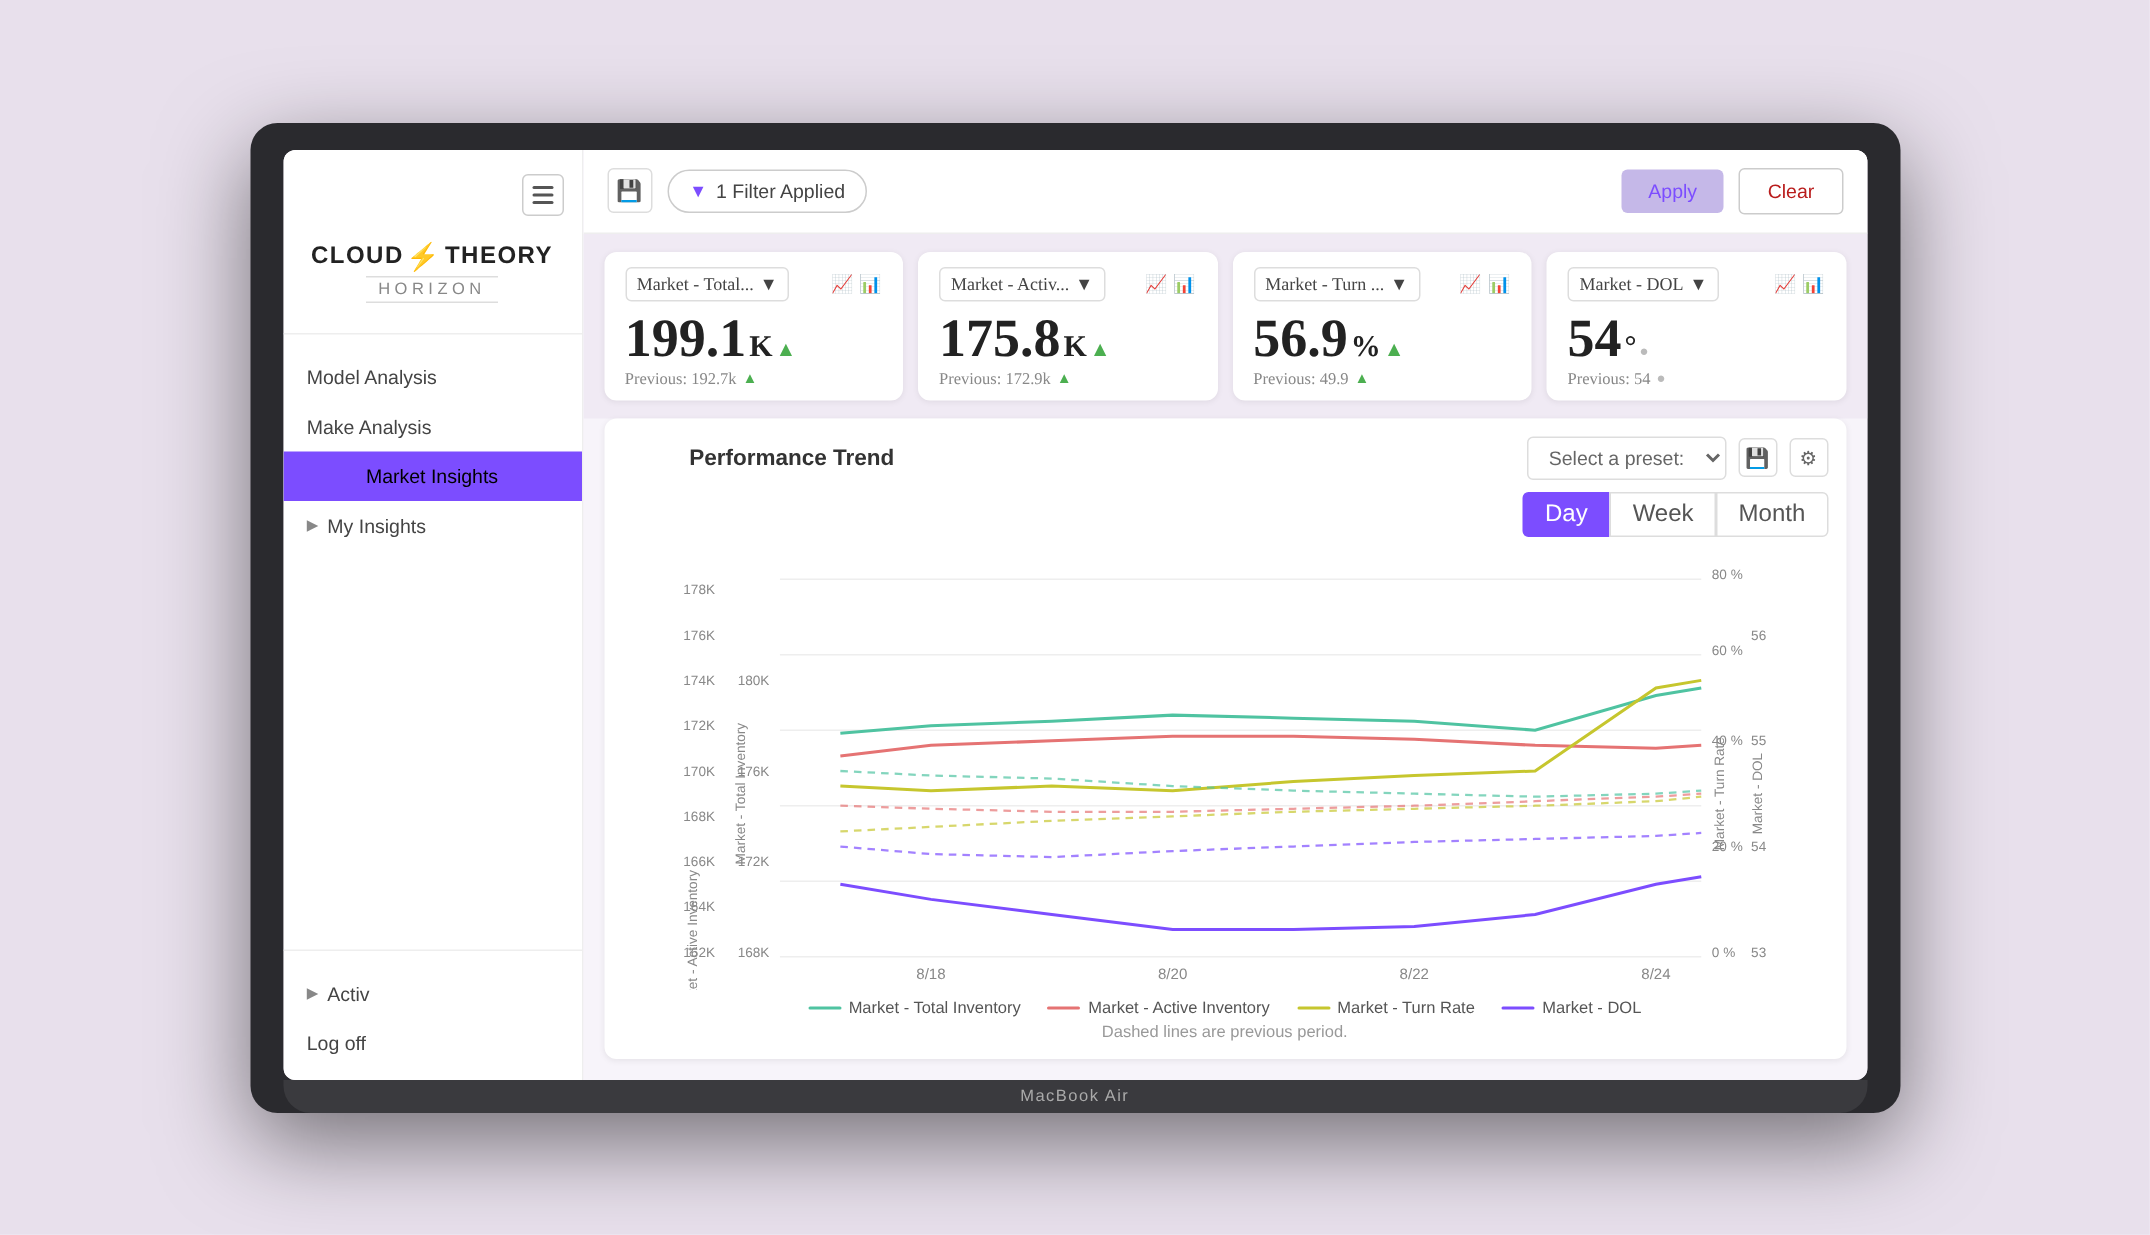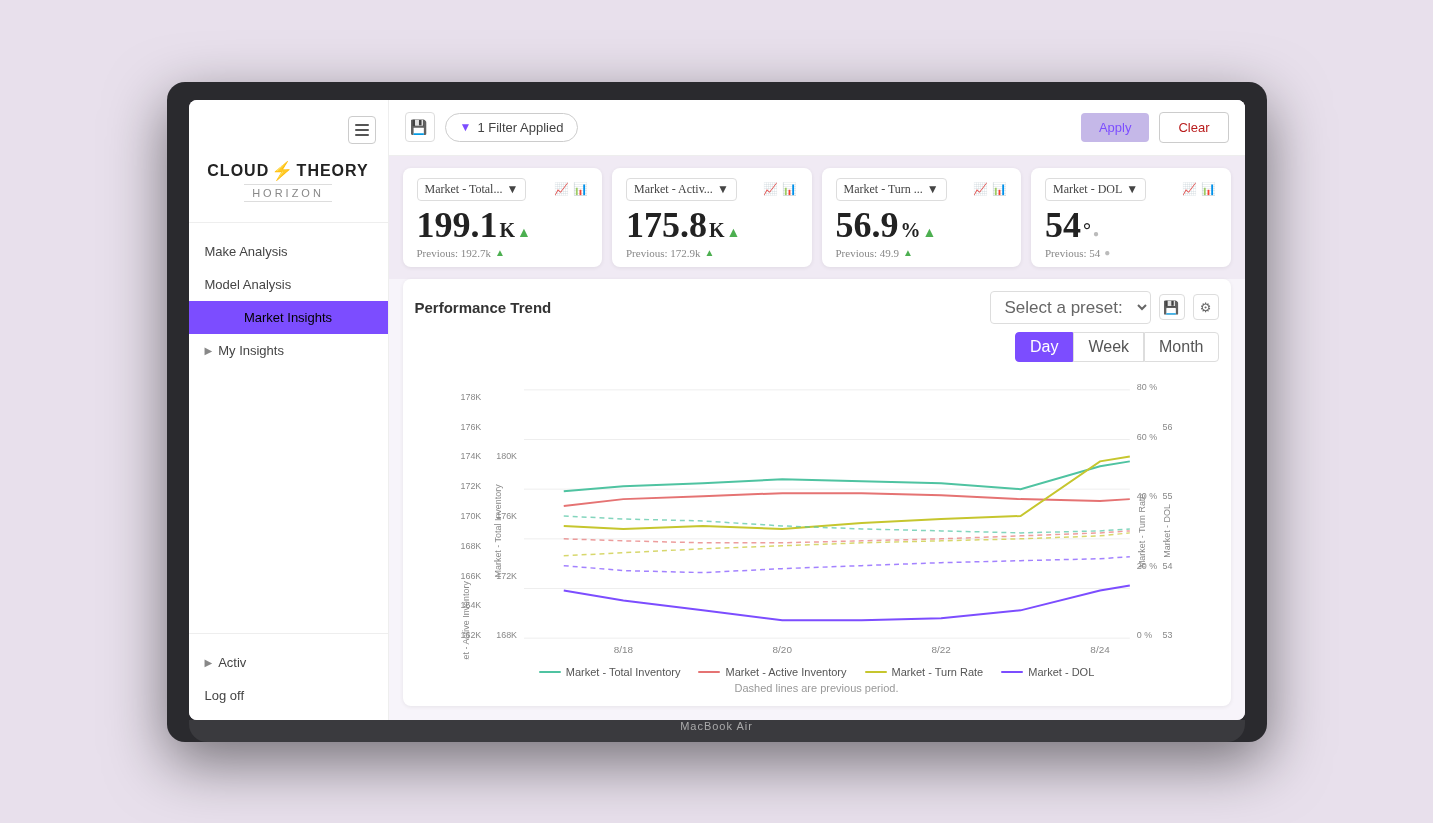--- a/index.html
+++ b/index.html
@@ -24,20 +24,21 @@
       border-radius: 8px;
       overflow: hidden;
       display: flex;
       height: 620px;
     }
     .laptop-base {
       background: #3a3a3e;
       height: 22px;
       border-radius: 0 0 18px 18px;
       display: flex;
+      align-items: center;
       justify-content: center;
     }
     .laptop-base-text {
       color: #aaa;
       font-size: 11px;
       letter-spacing: 1px;
     }
     
     .sidebar {
       width: 200px;
@@ -239,31 +240,32 @@
     .chart-header {
       display: flex;
       align-items: center;
       justify-content: space-between;
       margin-bottom: 8px;
     }
     .chart-title {
       font-size: 15px;
       font-weight: 600;
       color: #333;
+      margin-left: 45px;
     }
     .chart-controls {
       display: flex;
       align-items: center;
       gap: 8px;
     }
     .preset-select {
       padding: 5px 10px;
       border: 1px solid #ddd;
       border-radius: 4px;
-      font-size: 17px;
+      font-size: 13px;
       color: #666;
       background: #fff;
       cursor: pointer;
     }
     .chart-action-btn {
       width: 26px; height: 26px;
       border: 1px solid #ddd;
       border-radius: 4px;
       display: flex; align-items: center; justify-content: center;
       cursor: pointer;
@@ -352,24 +354,24 @@
         <div class="logo-main">
           <span>CLOUD</span>
           <span class="logo-bolt">⚡</span>
           <span>THEORY</span>
         </div>
         <div class="logo-sub">HORIZON</div>
       </div>
       <div class="sidebar-divider"></div>
       <nav class="sidebar-nav">
         <div class="nav-item">
+          <span>Model Analysis</span>
+        </div>
+        <div class="nav-item">
           <span>Make Analysis</span>
-        </div>
-        <div class="nav-item">
-          <span>Model Analysis</span>
         </div>
         <div class="nav-item active">
           <span>Market Insights</span>
         </div>
         <div class="nav-item">
           <span class="chevron">▶</span>
           <span>My Insights</span>
         </div>
       </nav>
       <div class="sidebar-bottom">

